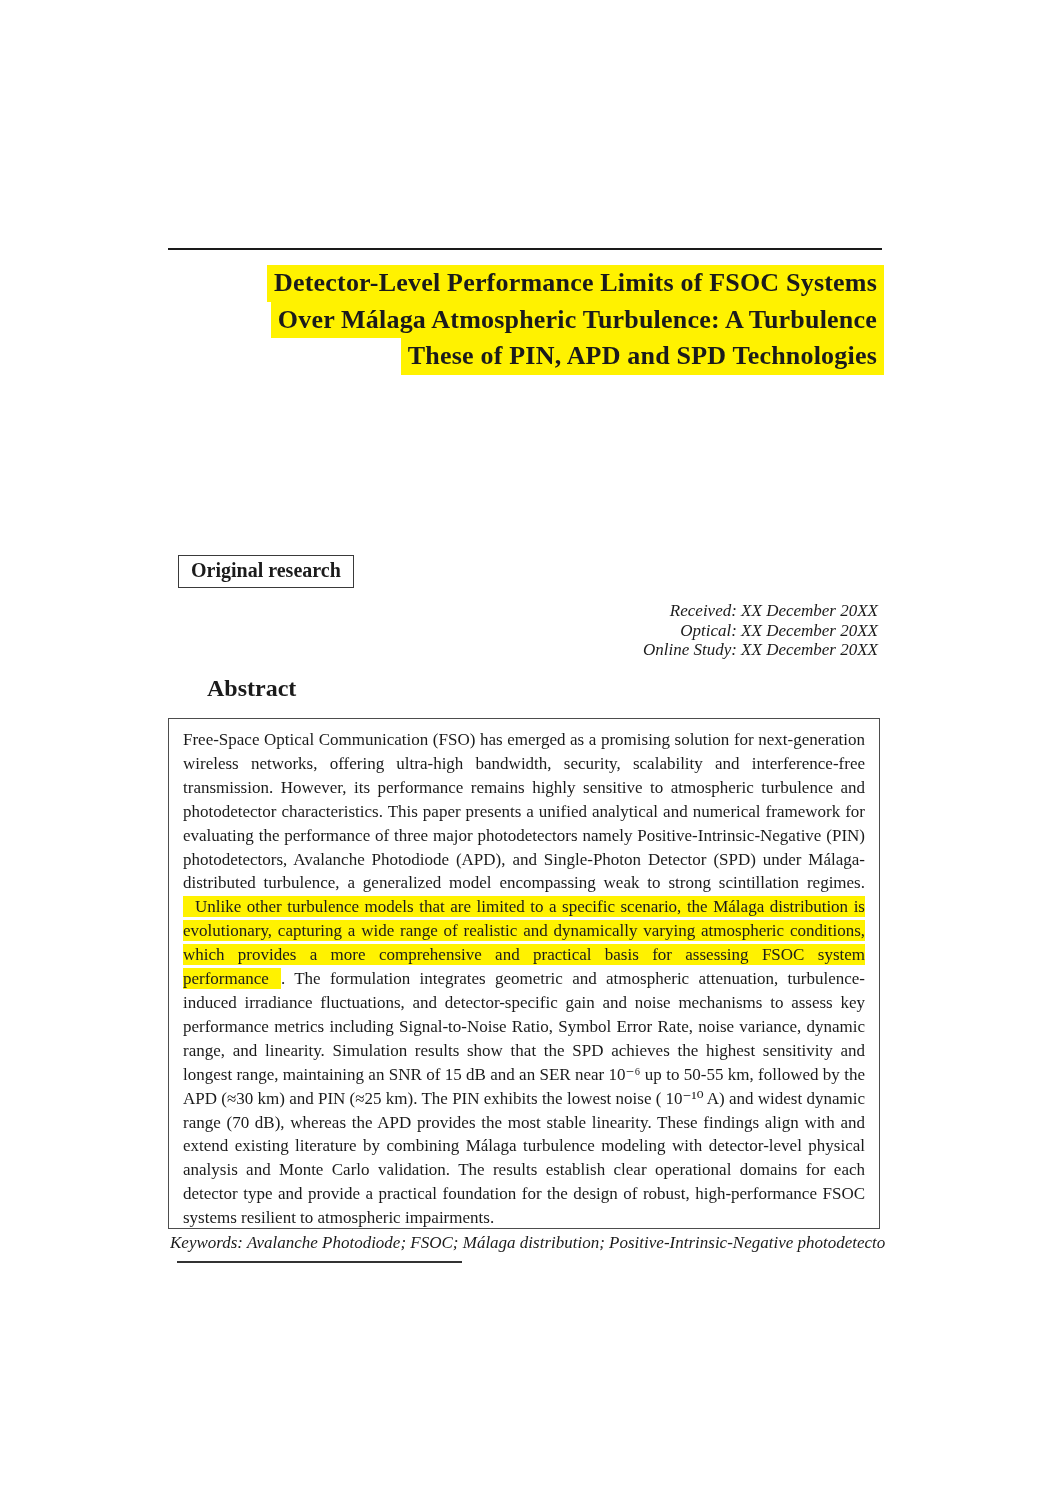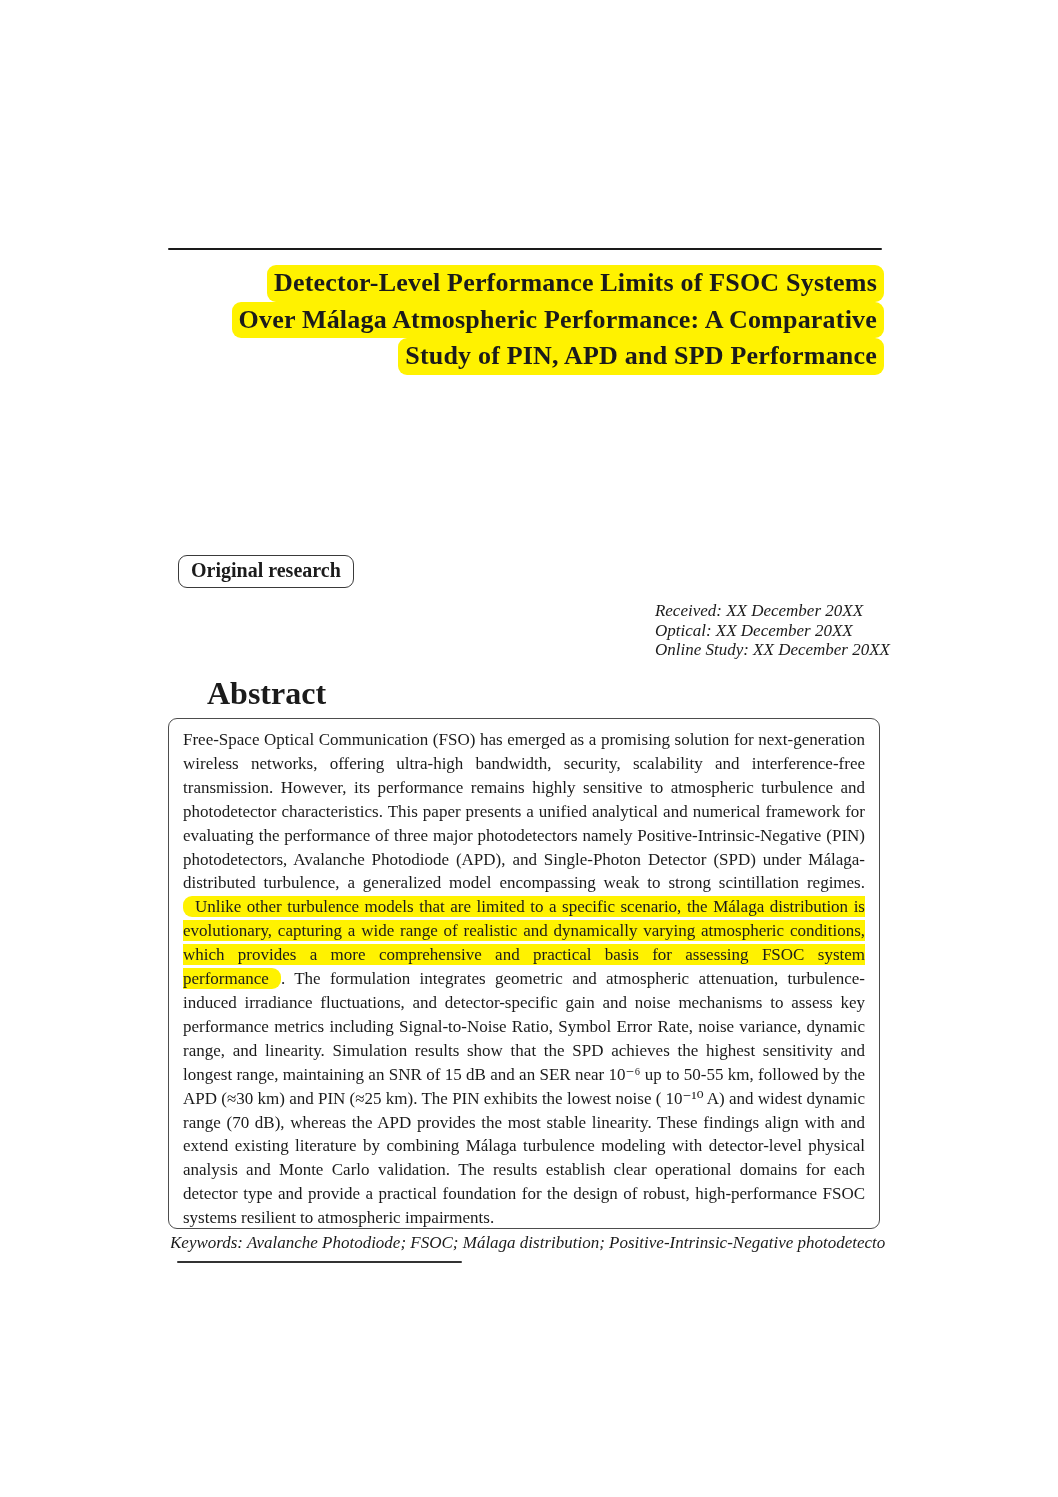--- a/index.html
+++ b/index.html
@@ -1,16 +1,16 @@
 <!DOCTYPE html>
 <html style="--highlight: #FFF200; --ink: #1b1b1b;"><head>
 <meta charset="utf-8">
 <style>
   :root { --highlight: #FFF200; --ink: #1b1b1b; }
-  * { margin: 0; padding: 0; box-sizing: border-box; border-radius: 9px; }
+  * { margin: 0; padding: 0; box-sizing: border-box; }
   body {
     background: #ffffff;
     font-family: "Liberation Serif", "DejaVu Serif", serif;
     color: var(--ink);
   }
   .page {
     position: relative;
     width: 1058px;
     height: 1497px;
     background: #ffffff;
@@ -41,30 +41,30 @@
   .type-box {
     position: absolute;
     left: 178px; top: 555px;
     border: 1.5px solid #3a3a3a;
     padding: 3px 12px 5px 12px;
     font-size: 20px;
     font-weight: bold;
   }
   .dates-block {
     position: absolute;
-    right: 168px; top: 601px;
-    text-align: left;
+    right: 180px; top: 601px;
+    text-align: right;
     font-style: italic;
     font-size: 17px;
     line-height: 19.5px;
   }
   .abstract-heading {
     position: absolute;
     left: 207px; top: 675px;
-    font-size: 32px;
+    font-size: 24px;
     font-weight: bold;
   }
   .abstract-box {
     position: absolute;
     left: 168px; top: 718px;
     width: 712px; height: 511px;
     border: 1.5px solid #4d4d4d;
     padding: 9px 14px;
     font-size: 17px;
     line-height: 23.9px;
@@ -94,22 +94,22 @@
 </style>
 </head>
 <body>
 
 <div class="page">
 
   <div class="top-rule"></div>
 
   <div class="title-block">
     <span class="title-line"><span>Detector-Level Performance Limits of FSOC Systems</span></span>
-    <span class="title-line"><span>Over Málaga Atmospheric Performance: A Comparative</span></span>
-    <span class="title-line"><span>Study of PIN, APD and SPD Performance</span></span>
+    <span class="title-line"><span>Over Málaga Atmospheric Turbulence: A Turbulence</span></span>
+    <span class="title-line"><span>These of PIN, APD and SPD Technologies</span></span>
   </div>
 
   <div class="type-box">
     <span>Original research</span>
   </div>
 
   <div class="dates-block">
     <div><span>Received:</span> <span>XX December 20XX</span></div>
     <div><span>Optical:</span> <span>XX December 20XX</span></div>
     <div><span>Online Study:</span> <span>XX December 20XX</span></div>

